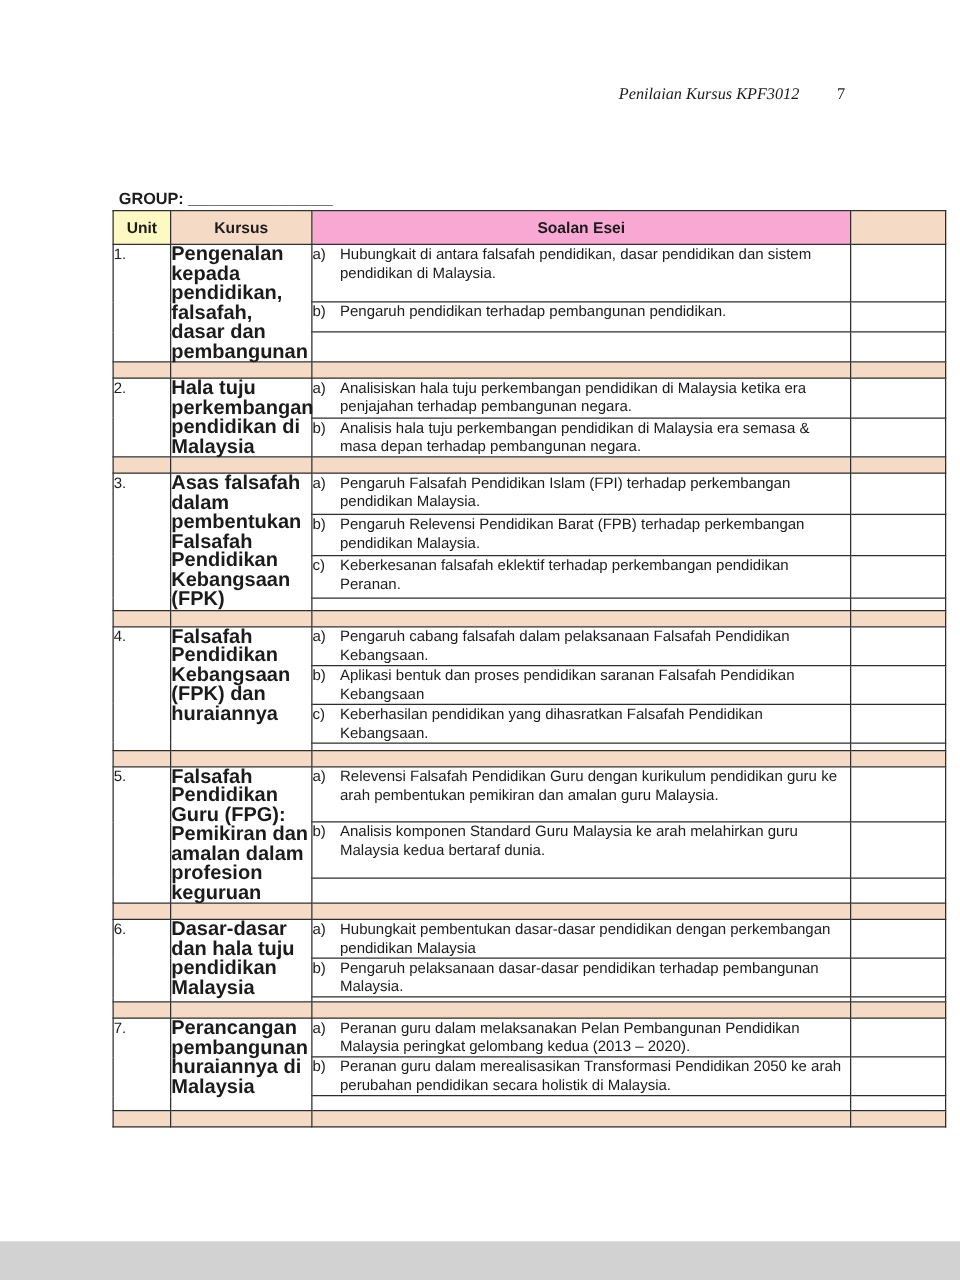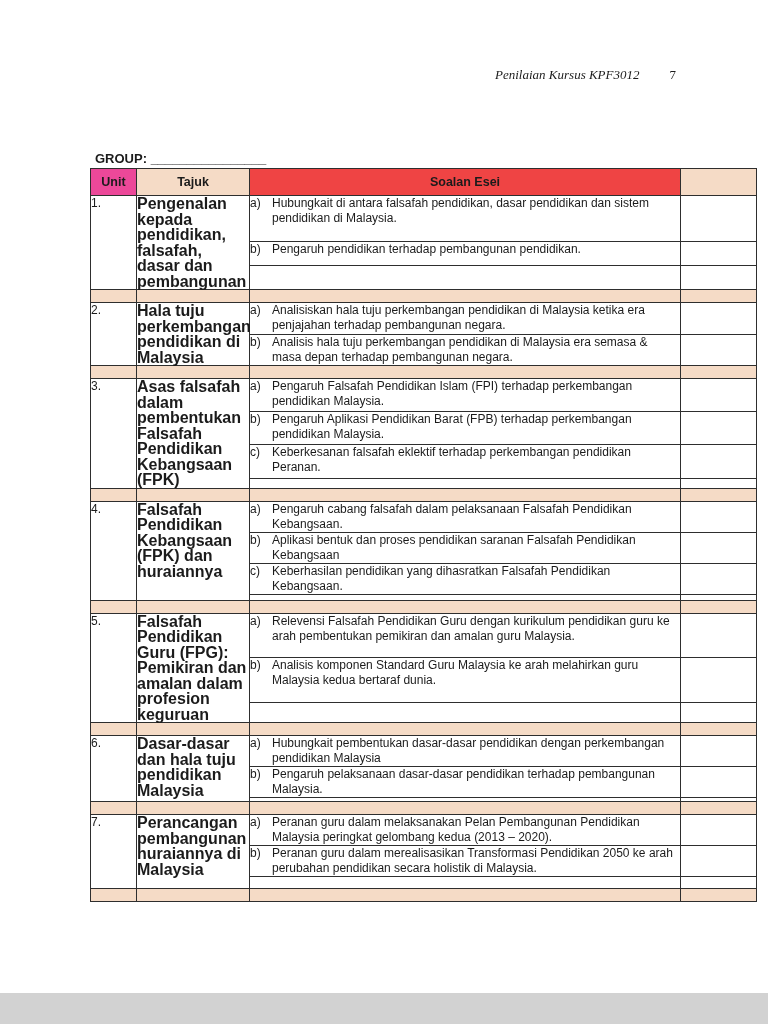--- a/index.html
+++ b/index.html
@@ -114,23 +114,23 @@
   <div class="table-wrap">
     <table class="main">
       <colgroup>
         <col style="width:46px">
         <col style="width:113px">
         <col style="width:431px">
         <col style="width:76px">
       </colgroup>
       <thead>
         <tr>
-          <th class="hdr" style="background: #ec4899;">Unit</th>
-          <th class="hdr" style="background: rgb(245, 219, 198);">Tajuk</th>
-          <th class="hdr" style="background: #ef4444;">Soalan Esei</th>
+          <th class="hdr" style="background: #fef9c3;">Unit</th>
+          <th class="hdr" style="background: rgb(245, 219, 198);">Kursus</th>
+          <th class="hdr" style="background: #f9a8d4;">Soalan Esei</th>
           <th class="hdr" style="background: rgb(245, 219, 198);"></th>
         </tr>
       </thead>
       <tbody>
           <tr>
             <td class="unit-cell" rowspan="3">1.</td>
             <td class="tajuk-cell" rowspan="3">Pengenalan kepada pendidikan, falsafah, dasar dan pembangunan</td>
             <td class="soalan-cell">
               <div class="q">
                 <span class="q-label">a)</span>
@@ -192,21 +192,21 @@
                 <span class="q-label">a)</span>
                 <span class="q-text">Pengaruh Falsafah Pendidikan Islam (FPI) terhadap perkembangan pendidikan Malaysia.</span>
               </div>
             </td>
             <td class="extra-cell"></td>
           </tr>
           <tr>
             <td class="soalan-cell">
               <div class="q">
                 <span class="q-label">b)</span>
-                <span class="q-text">Pengaruh Aplikasi Pendidikan Barat (FPB) terhadap perkembangan pendidikan Malaysia.</span>
+                <span class="q-text">Pengaruh Relevensi Pendidikan Barat (FPB) terhadap perkembangan pendidikan Malaysia.</span>
               </div>
             </td>
             <td class="extra-cell"></td>
           </tr>
           <tr>
             <td class="soalan-cell">
               <div class="q">
                 <span class="q-label">c)</span>
                 <span class="q-text">Keberkesanan falsafah eklektif terhadap perkembangan pendidikan Peranan.</span>
               </div>

